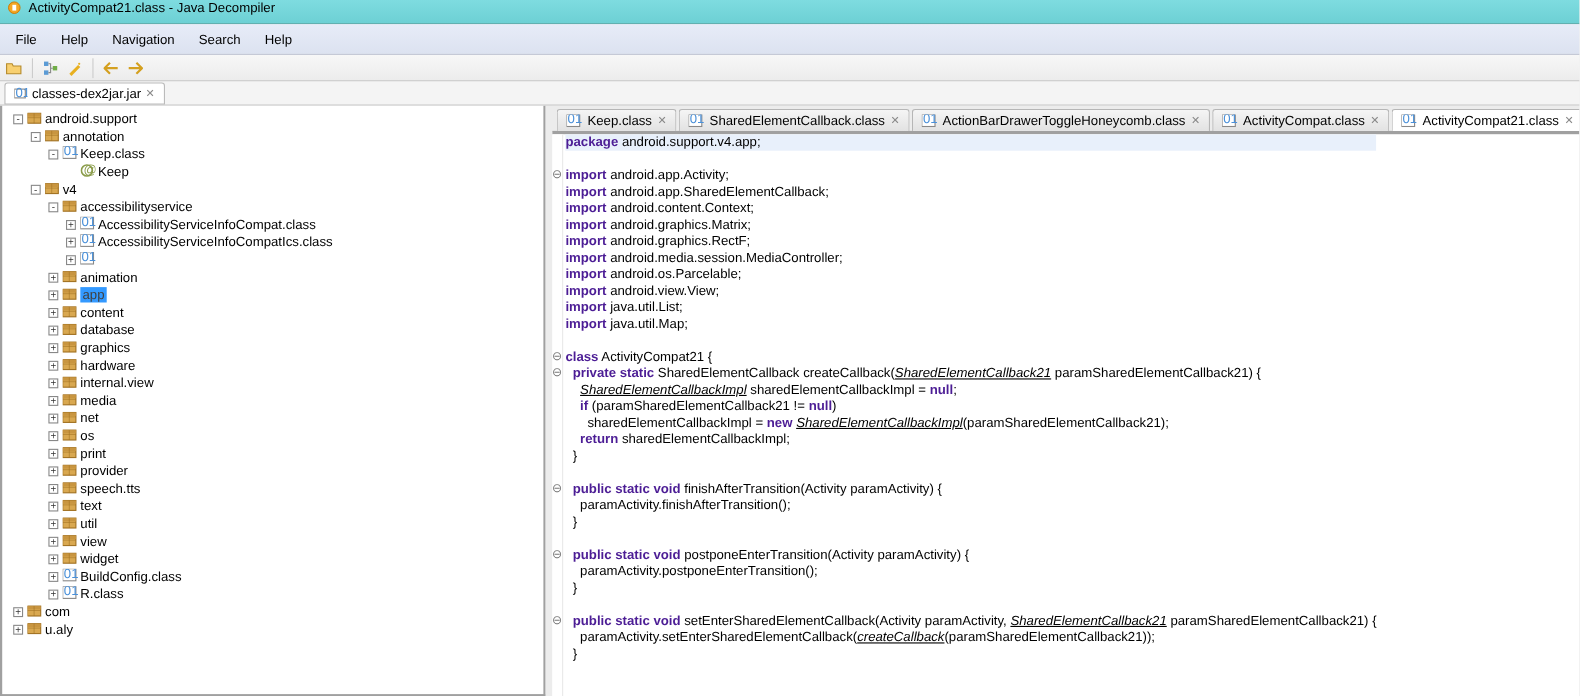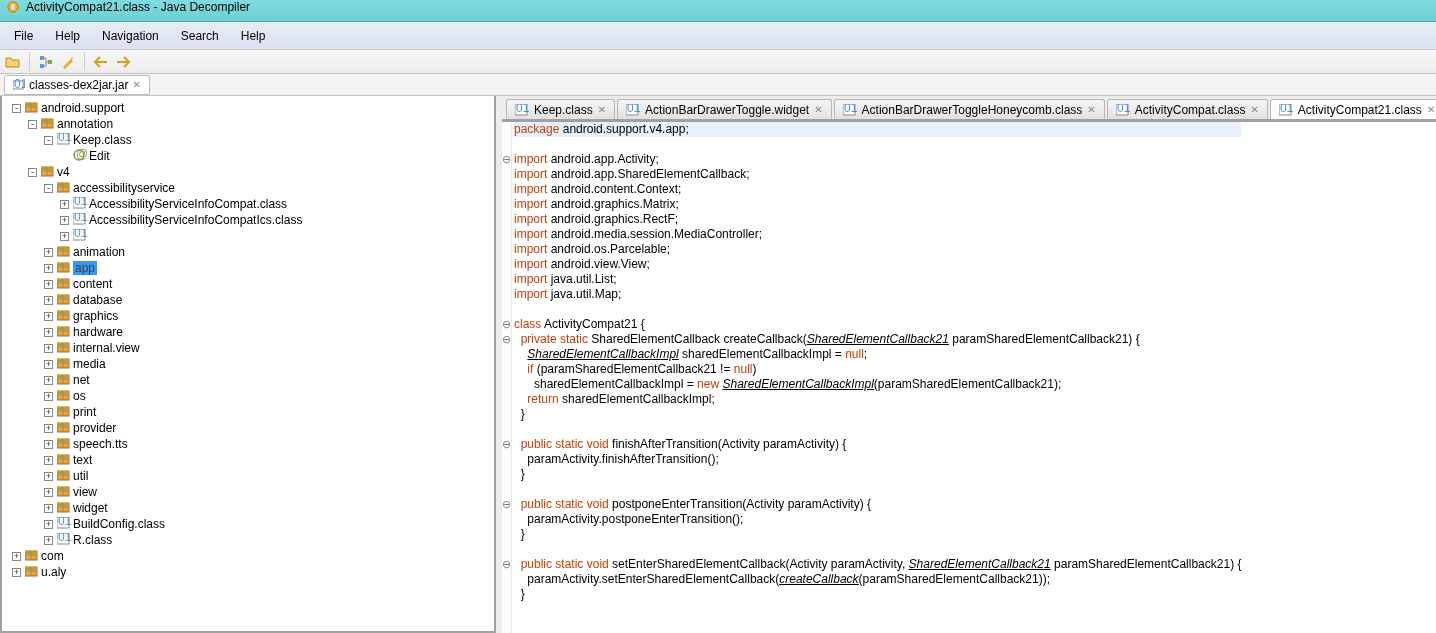--- a/index.html
+++ b/index.html
@@ -23,21 +23,21 @@
 .etab { height:20px; display:flex; align-items:center; gap:5px; padding:0 8px; background:linear-gradient(#f5f5f5,#e2e2e2); border:1px solid #b6b6b6; border-bottom:none; border-radius:3px 3px 0 0; font-family:Consolas,monospace; font-size:12px; cursor:pointer; }
 .etab.active { background:#fff; }
 .etab .x { color:#888; font-size:10px; }
 .code { flex:1; background:#fff; overflow:auto; display:flex; font-family:Consolas,monospace; font-size:13px; line-height:15px; border-top:2px solid #a0a0a0; }
 .gutter { width:10px; background:#fff; border-right:1px solid #e8e8e8; }
 .gline { height:15px; display:flex; align-items:center; justify-content:center; }
 .fold { color:#7a7a7a; font-size:11px; }
 .codetext { padding-left:2px; white-space:pre; }
 .cline { height:15px; }
 .cline.hl { background:#e8f0fb; }
-.kw { color:#c2410c; font-weight:normal; }
+.kw { color:#4c1d95; font-weight:bold; }
 .ul { text-decoration:underline;font-style:italic; }
 .tree-row { height:16px; display:flex; align-items:center; gap:2px; white-space:nowrap; cursor:default; }
 .pm { width:9px; height:9px; border:1px solid #888; display:flex; align-items:center; justify-content:center; font-size:9px; line-height:1; background:#fff; color:#333; margin-right:2px; }
 .pm.none { border:none; background:transparent; }
 .pkg { width:14px; height:12px; }
 .cls { width:14px; height:12px; }
 .sel { background:#3399ff; color:#404040; padding:0 2px; }
 svg { flex-shrink:0; }
 </style>
 </head>
@@ -131,21 +131,21 @@
             <text x="1" y="8" font-size="6" fill="#4a90d9" font-family="monospace">010</text>
           </svg></span>
         <span>Keep.class</span>
       </div>
       <div class="tree-row" style="padding-left: 56px;">
         <span class="pm none"></span>
         <span><svg width="14" height="12" viewBox="0 0 14 12">
             <circle cx="6" cy="6" r="5" fill="none" stroke="#8a9c4a" stroke-width="1.5"></circle>
             <text x="3" y="9" font-size="8" fill="#8a9c4a">@</text>
           </svg></span>
-        <span>Edit</span>
+        <span>Keep</span>
       </div>
       <div class="tree-row" style="padding-left: 24px;">
         <span class="pm">-</span>
         <span><svg class="pkg" viewBox="0 0 14 12">
             <rect x="0" y="2" width="12" height="9" fill="#d9a850" stroke="#a07020"></rect>
             <rect x="0" y="2" width="12" height="3" fill="#c89540"></rect>
             <path d="M6 2v9M0 6h12" stroke="#a07020" stroke-width="0.5"></path>
           </svg></span>
         <span>v4</span>
       </div>
@@ -378,21 +378,21 @@
             <text x="1" y="8" font-size="6" fill="#4a90d9" font-family="monospace">010</text>
           </svg>
           <span>Keep.class</span>
           <span class="x">✕</span>
         </div>
         <div class="etab">
           <svg class="cls" viewBox="0 0 14 12">
             <rect x="0" y="0" width="12" height="11" fill="#fff" stroke="#888"></rect>
             <text x="1" y="8" font-size="6" fill="#4a90d9" font-family="monospace">010</text>
           </svg>
-          <span>ActionBarDrawerToggle.widget</span>
+          <span>SharedElementCallback.class</span>
           <span class="x">✕</span>
         </div>
         <div class="etab">
           <svg class="cls" viewBox="0 0 14 12">
             <rect x="0" y="0" width="12" height="11" fill="#fff" stroke="#888"></rect>
             <text x="1" y="8" font-size="6" fill="#4a90d9" font-family="monospace">010</text>
           </svg>
           <span>ActionBarDrawerToggleHoneycomb.class</span>
           <span class="x">✕</span>
         </div>

